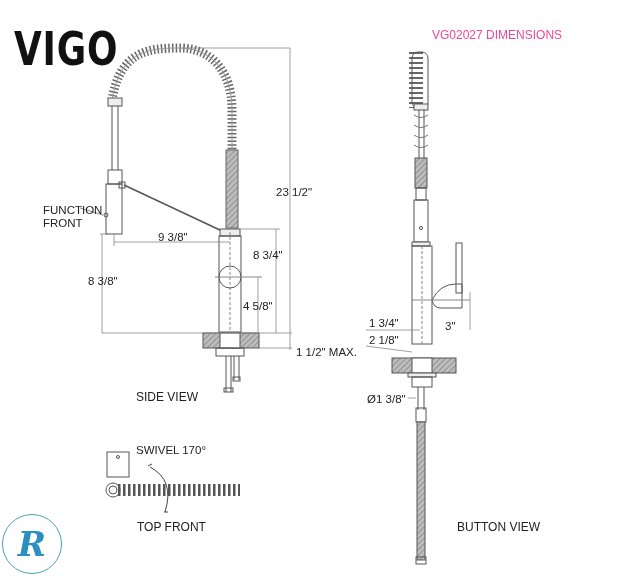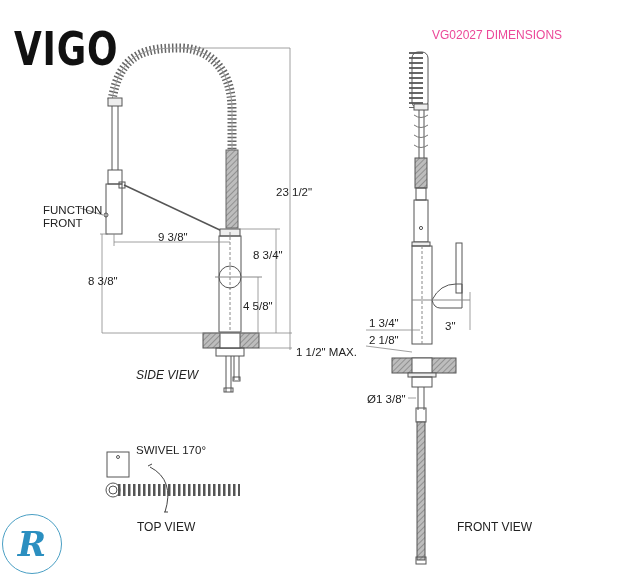--- a/index.html
+++ b/index.html
@@ -144,19 +144,19 @@
 <div class="lbl" style="left:88px;top:275px;">8 3/8"</div>
 <div class="lbl" style="left:253px;top:249px;">8 3/4"</div>
 <div class="lbl" style="left:243px;top:300px;">4 5/8"</div>
 <div class="lbl" style="left:296px;top:346px;">1 1/2" MAX.</div>
 <div class="lbl" style="left:369px;top:317px;">1 3/4"</div>
 <div class="lbl" style="left:369px;top:334px;">2 1/8"</div>
 <div class="lbl" style="left:445px;top:320px;">3"</div>
 <div class="lbl" style="left:367px;top:393px;">Ø1 3/8"</div>
 <div class="lbl" style="left:136px;top:444px;">SWIVEL 170°</div>
 
-<div class="view" style="left:136px;top:368px;font-style:italic;">SIDE VIEW</div>
-<div class="view" style="left:137px;top:520px;">TOP VIEW</div>
-<div class="view" style="left:457px;top:520px;">FRONT VIEW</div>
+<div class="view" style="left:136px;top:390px;">SIDE VIEW</div>
+<div class="view" style="left:137px;top:520px;">TOP FRONT</div>
+<div class="view" style="left:457px;top:520px;">BUTTON VIEW</div>
 
 <div class="badge">
   <span>R</span>
 </div>
 
 </body></html>

